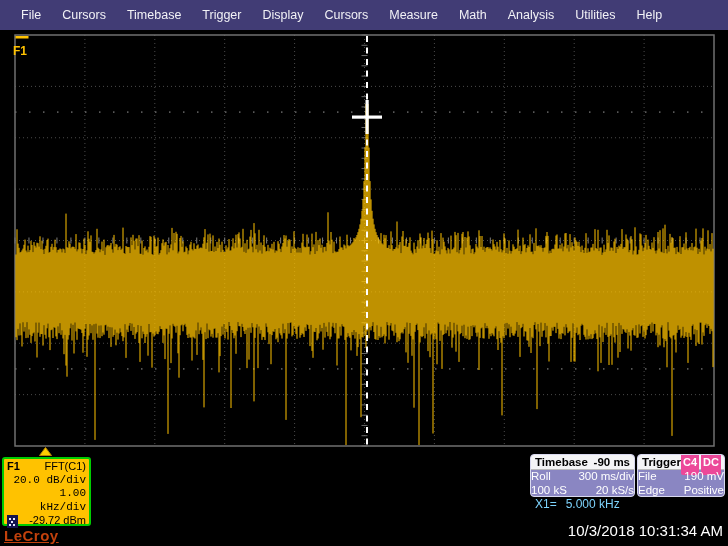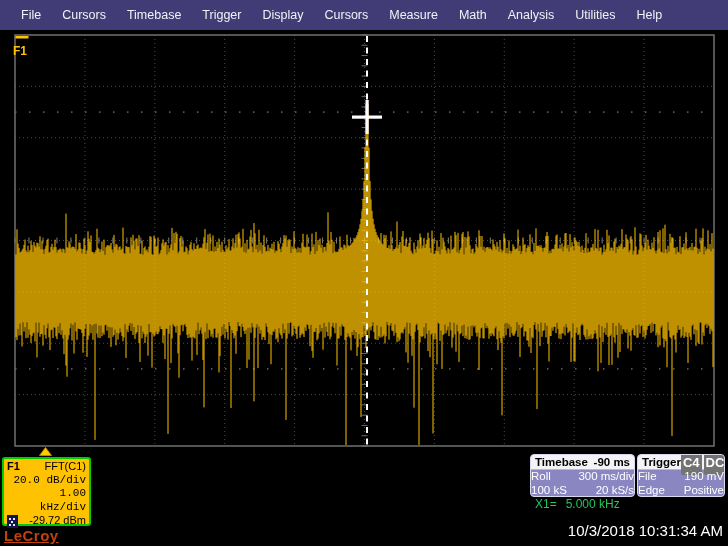--- a/index.html
+++ b/index.html
@@ -31,24 +31,24 @@
     border:1px solid #d8d8ee;border-radius:4px;overflow:hidden;font-size:11.5px;
   }
   .info-box .hdr{
     background:#f4f4f6;color:#000;height:14px;display:flex;align-items:center;
     justify-content:space-between;padding:0 4px;font-weight:bold;border-bottom:1px solid #bbb;
   }
   .info-box .line{display:flex;justify-content:space-between;color:#fff;padding:0 0;line-height:13.5px;}
   #timebase-box{left:530px;width:105px;}
   #trigger-box{left:637px;width:88px;}
   .badges{display:flex;gap:2px;}
-  .badge{background:#737373;color:#fff;font-size:13px;font-weight:bold;border-radius:2px;
+  .badge{background:#ec4899;color:#fff;font-size:11px;font-weight:bold;border-radius:2px;
     padding:7px 2px;line-height:11px;}
   
-  #x1-readout{position:absolute;left:535px;top:497px;color:#22c55e;font-size:12px;display:flex;gap:9px;align-items:center;}
+  #x1-readout{position:absolute;left:535px;top:497px;color:#7dd3fc;font-size:12px;display:flex;gap:9px;align-items:center;}
   #timestamp{position:absolute;right:5px;top:522px;color:#fff;font-size:15px;}
   #lecroy-logo{
     position:absolute;left:4px;top:527px;color:#c2410c;font-size:15px;font-weight:bold;
     text-decoration:underline;letter-spacing:0.5px;
   }
   
   #dots-icon{width:11px;height:13px;background:#141450;position:relative;display:inline-block;}
   #dots-icon i{position:absolute;width:2px;height:2px;background:#e8e8ff;}
 </style>
 </head>

